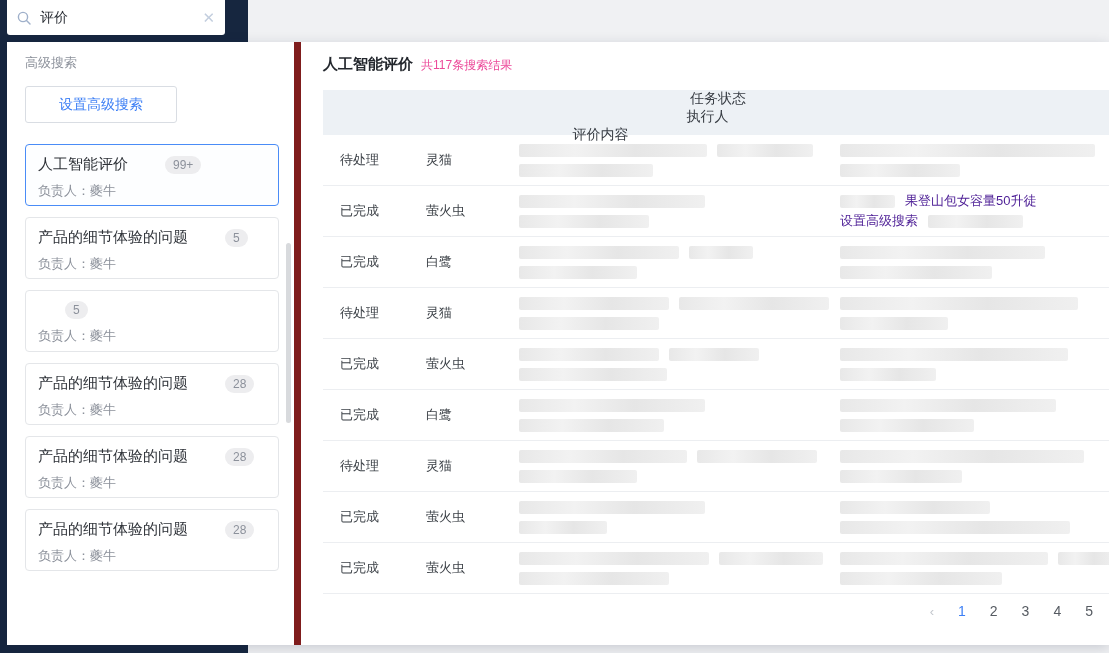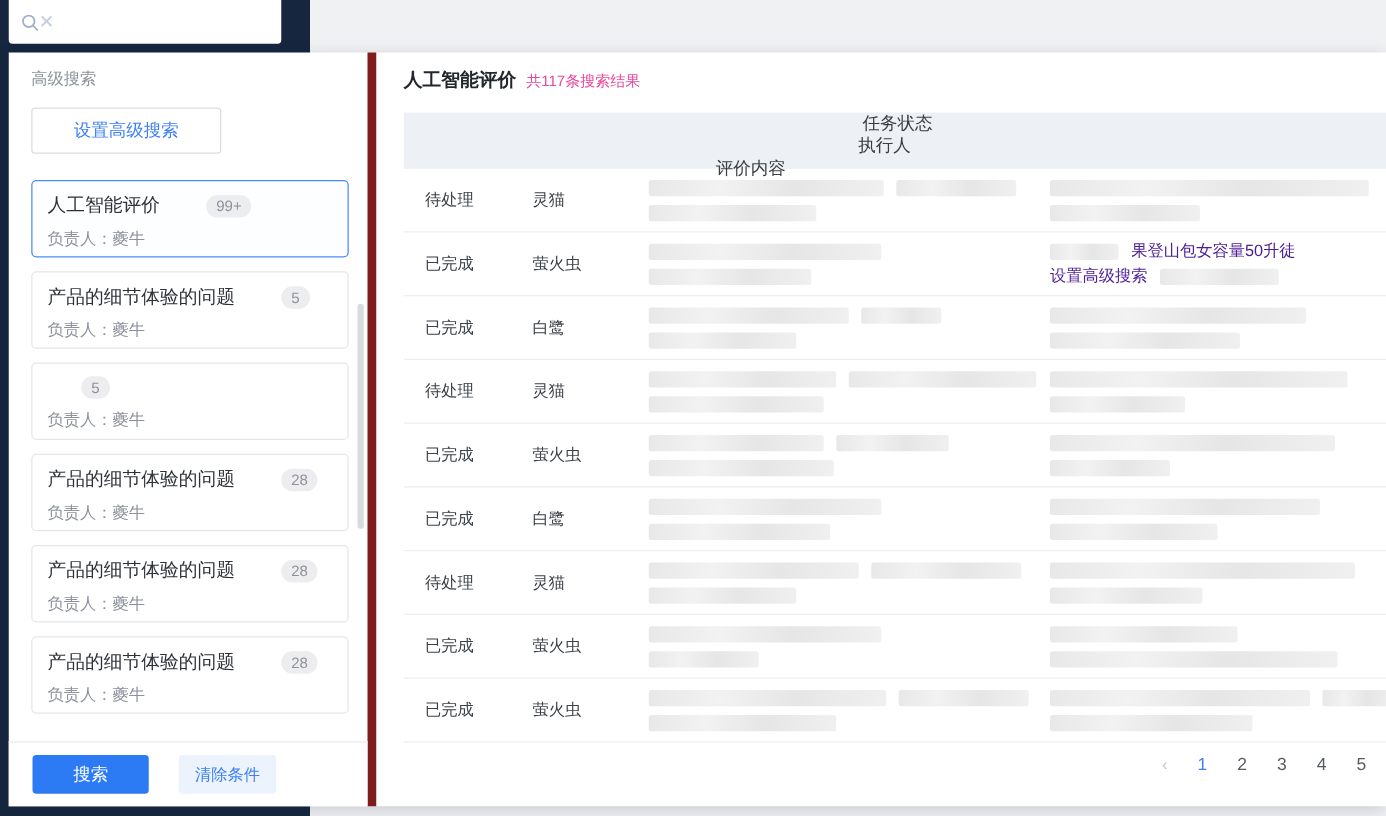--- a/index.html
+++ b/index.html
@@ -82,20 +82,21 @@
 
 <div class="dark-rail"></div>
 
 <div class="search-box">
   <span class="s-icon">
     <svg width="14" height="14" viewBox="0 0 14 14" fill="none">
       <circle cx="6" cy="6" r="4.6" stroke="#9fb0ca" stroke-width="1.4"></circle>
       <line x1="9.5" y1="9.5" x2="13" y2="13" stroke="#9fb0ca" stroke-width="1.4" stroke-linecap="round"></line>
     </svg>
   </span>
+  <span class="s-text">评价</span>
   <span class="x-icon">✕</span>
 </div>
 
 <div class="panel">
   <aside class="left">
     <div class="adv-label">高级搜索</div>
     <button class="setup-btn">设置高级搜索</button>
     <div class="cards" id="cards">
   <div class="card selected">
     <div class="card-top">
@@ -138,24 +139,20 @@
 
   <div class="card">
     <div class="card-top">
       <span class="card-title">产品的细节体验的问题</span>
       <span class="badge">28</span>
     </div>
     <div class="card-owner">负责人：夔牛</div>
   </div>
 </div>
     <div class="scroll-thumb"></div>
-    <div class="left-footer">
-      <button class="btn-primary">搜索</button>
-      <button class="btn-ghost">清除条件</button>
-    </div>
   </aside>
 
   <main class="main">
     <div class="result-head">
       <span class="r-title">人工智能评价</span>
       <span class="r-count">共117条搜索结果</span>
     </div>
     <div class="table">
       <div class="thead" id="thead">
           <div class="th c1">任务状态</div>

